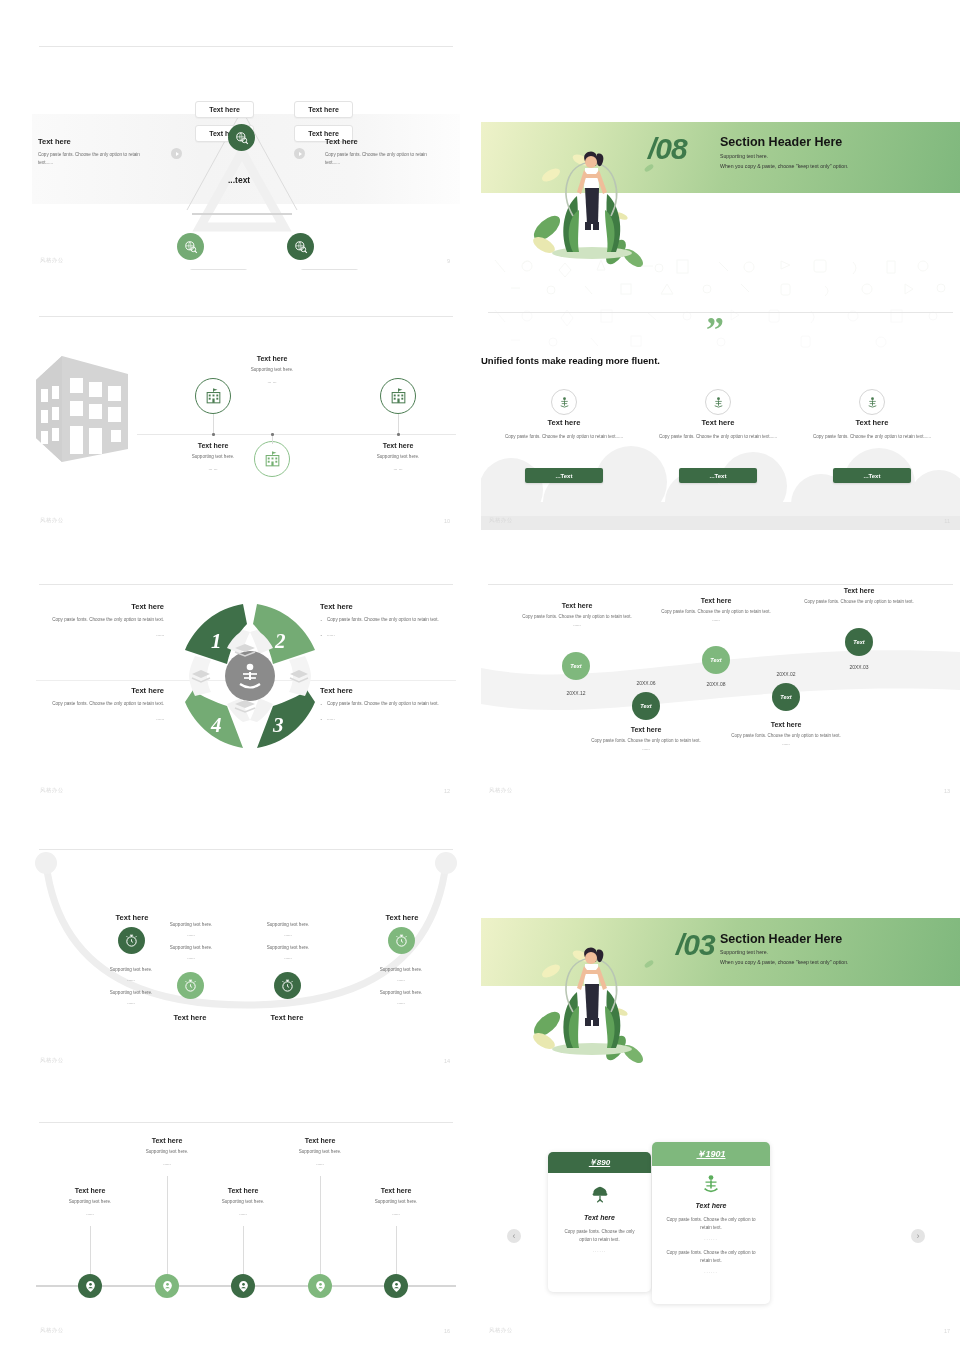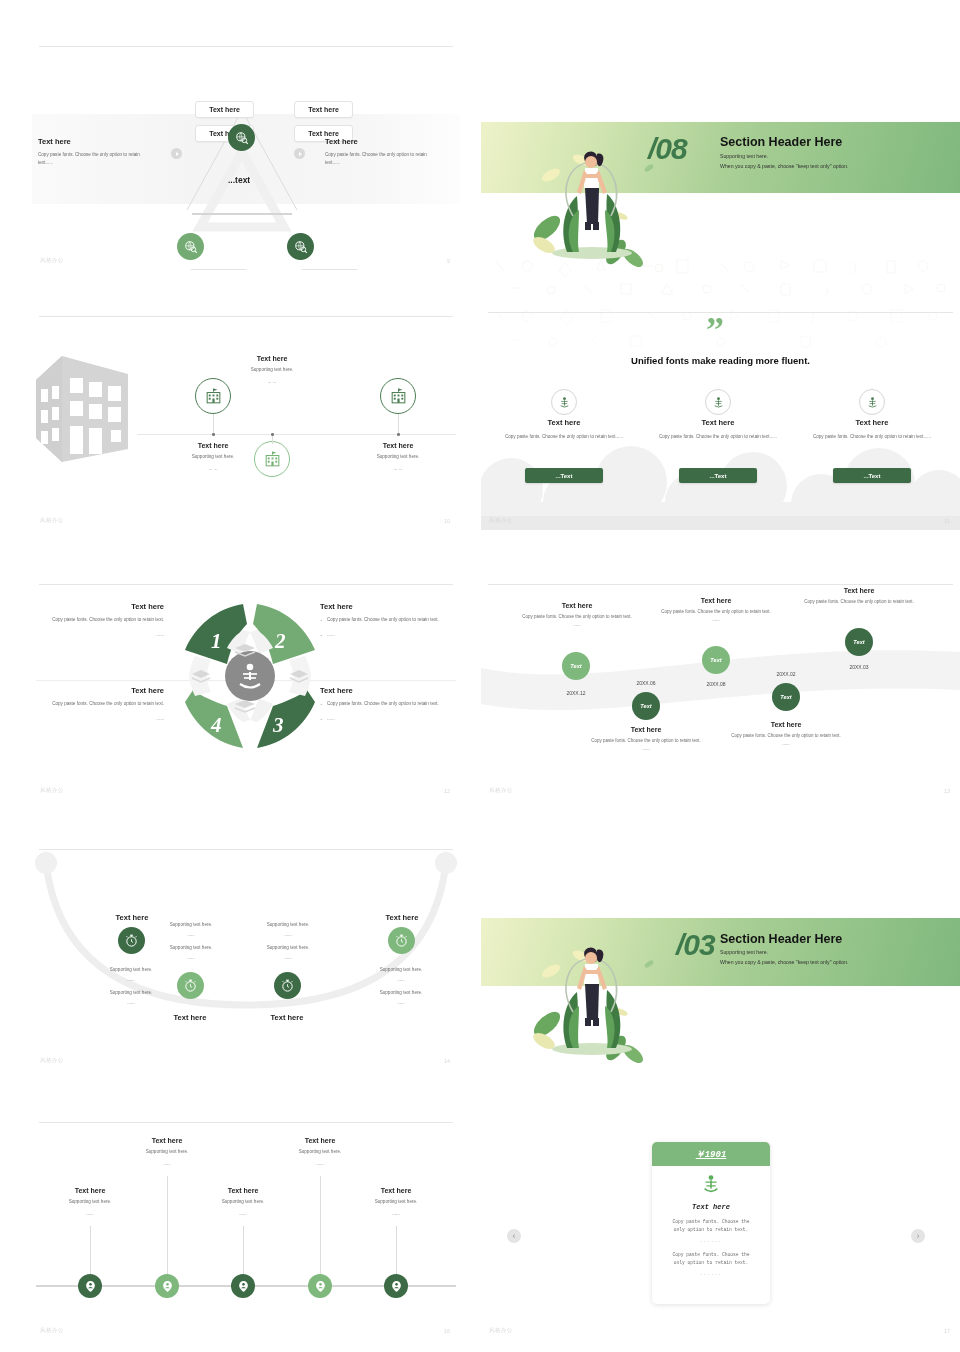--- a/index.html
+++ b/index.html
@@ -89,21 +89,21 @@
   .sec-sub   { position: absolute; font-size: 5.2px; color: #333; line-height: 1.85; }
   .sec-art   { position: absolute; }
   .scatter-icons { position: absolute; left: 0; right: 0; bottom: 0; height: 46px; opacity: .35; }
 
   
   .quote-mark {
     position: absolute; font-size: 36px; color: #7fb87d; font-weight: bold;
     font-family: "Liberation Serif", serif; line-height: .8;
   }
   .quote-line {
-    position: absolute; width: 100%; text-align: center;
+    position: absolute; width: 100%; text-align: left;
     font-size: 9.5px; font-weight: bold; color: #101010;
   }
   .hill { position: absolute; left: 0; right: 0; bottom: 0; }
   .ring {
     position: absolute; width: 26px; height: 26px; border-radius: 50%;
     border: 1px solid #d6d6d6; background: #fff;
     display: flex; align-items: center; justify-content: center;
   }
   .card3 { position: absolute; width: 132px; text-align: center; }
   .card3 .t { font-size: 7.5px; font-weight: bold; color: #1d1d1d; margin-bottom: 6px; }
@@ -887,22 +887,35 @@
   </div>
 
   <div class="slide col-r r5">
     <div class="arrow-btn" style="left:26px; top:111px;">
       <span style="font-size:9px;color:#9a9a9a;line-height:1;">‹</span>
     </div>
     <div class="arrow-btn" style="left:430px; top:111px;">
       <span style="font-size:9px;color:#9a9a9a;line-height:1;">›</span>
     </div>
 
-
-    <div class="pcard" style="left:171px; top:24px; width:118px; height:162px;font-family:Liberation Mono, monospace;">
+    <div class="pcard" style="left:67px; top:34px; width:103px; height:140px;">
+      <div class="head dark">￥890</div>
+      <div style="padding-top:10px;">
+        <svg width="22" height="22" viewBox="0 0 24 24">
+          <path d="M12 4 C7 5 4 9 5 11 C3 12 4 14 6 14 L18 14 C20 14 21 12 19 11 C20 9 17 5 12 4 Z" fill="#3c6b45"></path>
+          <path d="M11.3 14 h1.4 v6 h-1.4 z" fill="#3c6b45"></path>
+          <path d="M12 18 l-3 3 M12 18 l3 3" stroke="#3c6b45" stroke-width="1.2" fill="none"></path>
+        </svg>
+      </div>
+      <div class="name" style="margin-top:5px;">Text here</div>
+      <div class="body" style="margin-top:7px;">Copy paste fonts. Choose the only option to retain text.</div>
+      <div class="dots" style="margin-top:3px;">......</div>
+    </div>
+
+    <div class="pcard" style="left:171px; top:24px; width:118px; height:162px;">
       <div class="head light" style="height:24px;font-size:9px;">￥1901</div>
       <div style="padding-top:7px;">
         <svg width="22" height="22" viewBox="0 0 24 24">
           <circle cx="12" cy="5" r="2.6" fill="#5dae5d"></circle>
           <path d="M12 8 v9" stroke="#5dae5d" stroke-width="1.7"></path>
           <path d="M6 10 h12" stroke="#5dae5d" stroke-width="1.5"></path>
           <path d="M7 14 h10" stroke="#5dae5d" stroke-width="1.5"></path>
           <path d="M5 17 q7 6 14 0" fill="none" stroke="#5dae5d" stroke-width="1.8"></path>
         </svg>
       </div>

